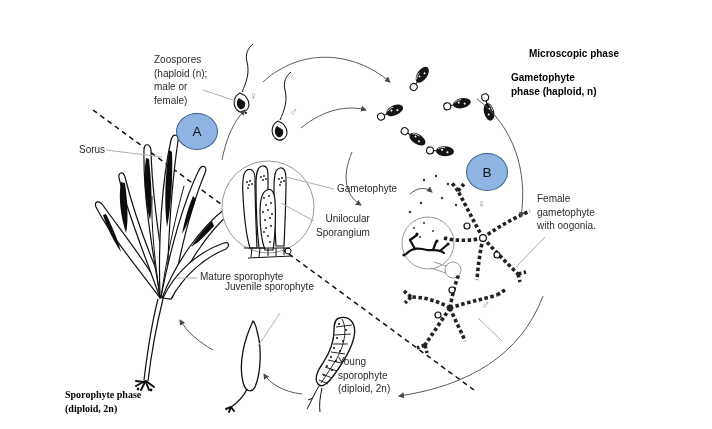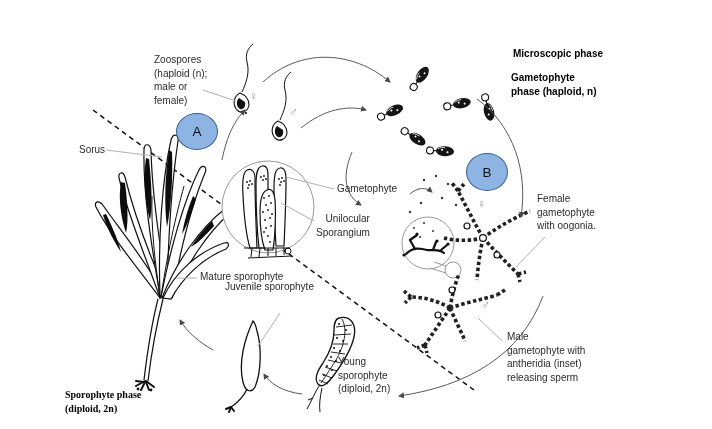--- a/index.html
+++ b/index.html
@@ -298,30 +298,26 @@
   <div class="lbl" style="left:337px;top:182px;">Gametophyte</div>
   <div class="lbl" style="left:316px;top:212px;text-align:right;">Unilocular
 Sporangium</div>
   <div class="lbl" style="left:200px;top:270px;">Mature sporophyte</div>
   <div class="lbl" style="left:225px;top:280px;">Juvenile sporophyte</div>
   <div class="lbl" style="left:338px;top:355px;">Young
 sporophyte
 (diploid, 2n)</div>
   <div class="lbl bold" style="left:65px;top:388px;font-family:Liberation Serif, serif;">Sporophyte phase
 (diploid, 2n)</div>
-  <div class="lbl bold" style="left:489px;top:47px;padding-left:24px;">Microscopic phase</div>
+  <div class="lbl bold" style="left:505px;top:47px;padding-left:24px;">Microscopic phase</div>
   <div class="lbl bold" style="left:511px;top:71px;">Gametophyte
 phase (haploid, n)</div>
   <div class="lbl" style="left:537px;top:192px;">Female
 gametophyte
 with oogonia.</div>
-  <div class="lbl" style="left:507px;top:330px;">Male
-gametophyte with
-antheridia (inset)
-releasing sperm</div>
 
   <div class="sym" style="left:249px;top:90px;">♀</div>
   <div class="sym" style="left:289px;top:106px;">♂</div>
   <div class="sym" style="left:477px;top:198px;">♀</div>
   <div class="sym" style="left:481px;top:299px;">♂</div>
 
   <div class="marker" style="left: 176px; top: 113px; background: rgb(141, 180, 226); border-color: rgb(56, 97, 142);">A</div>
   <div class="marker" style="left: 466px; top: 153px; height: 38px; background: rgb(141, 180, 226); border-color: rgb(56, 97, 142);">B</div>
 
 </div>

